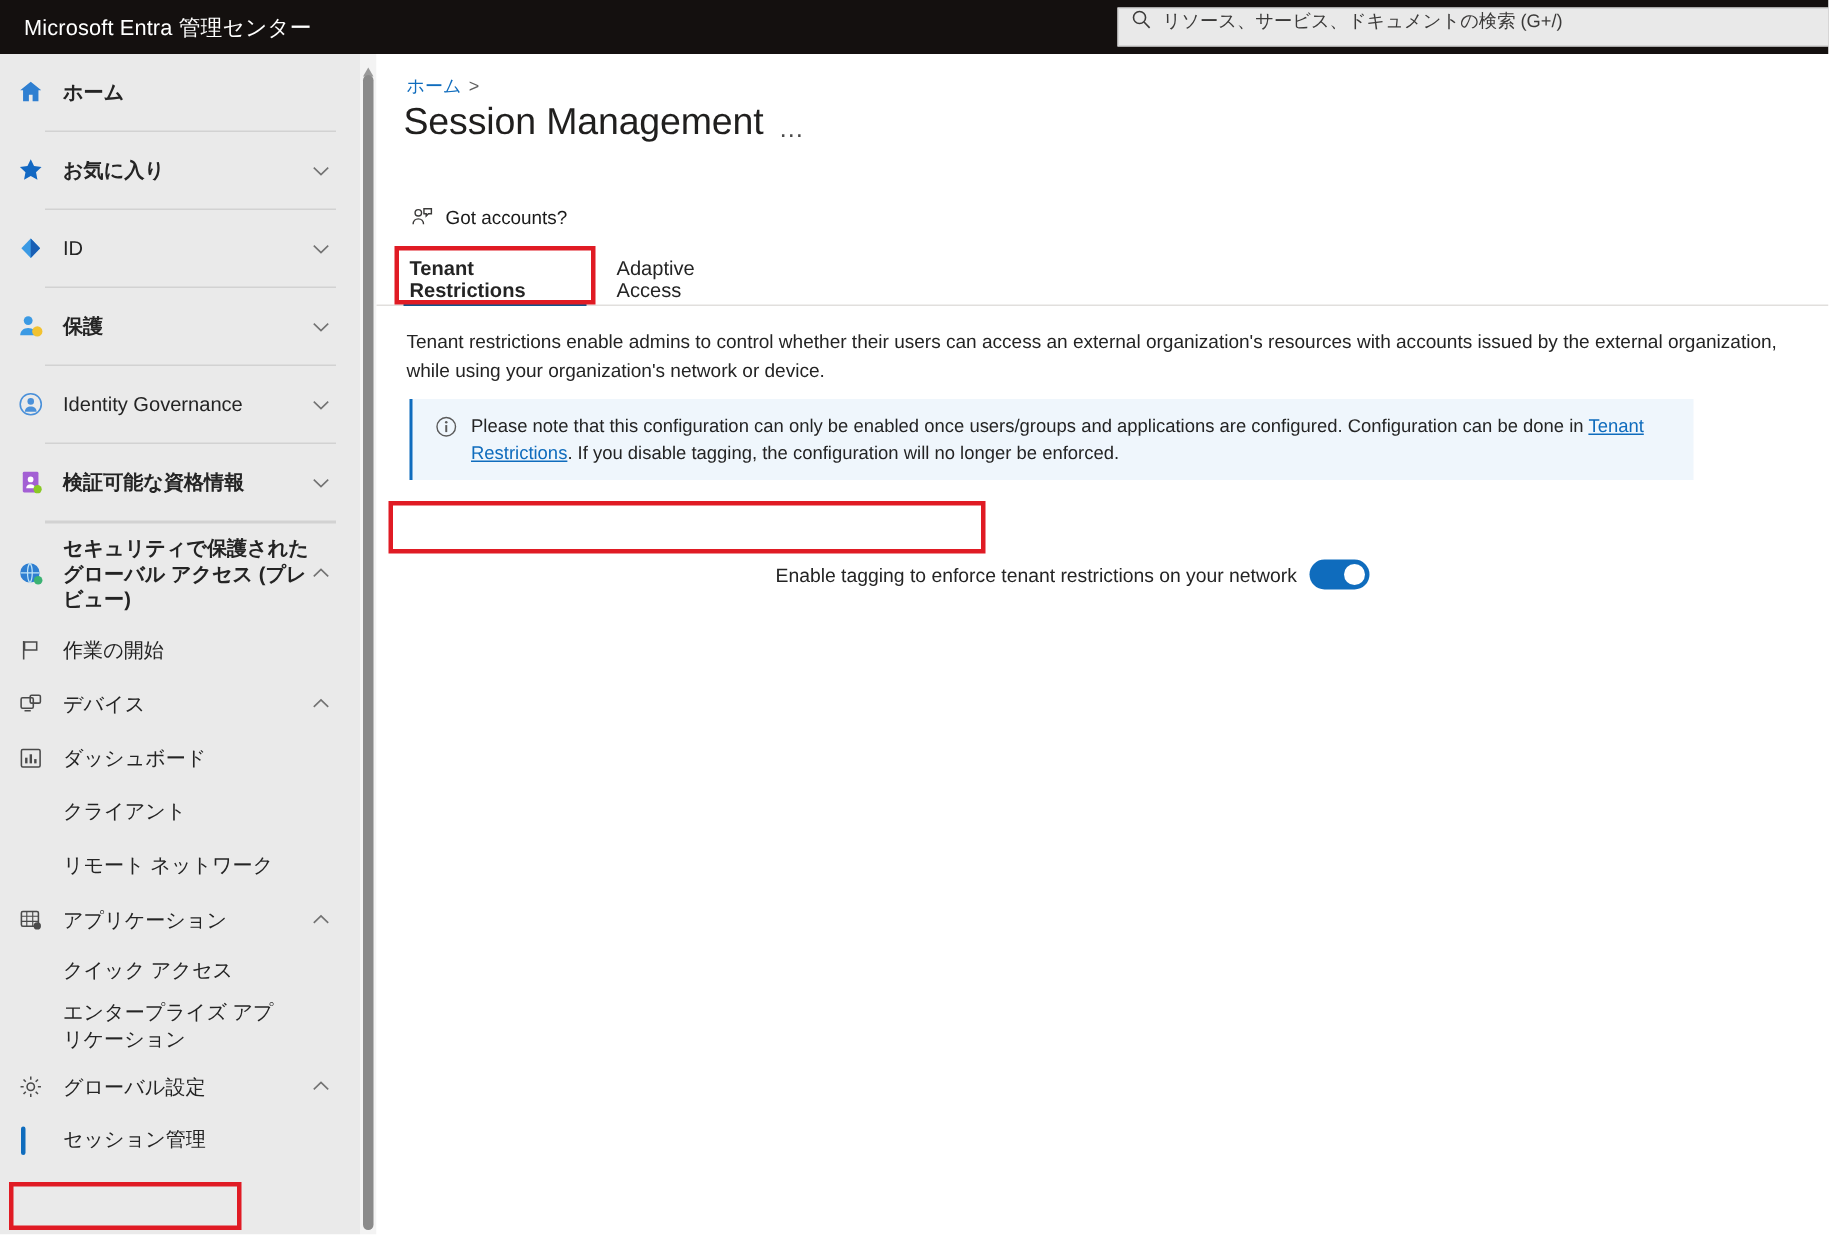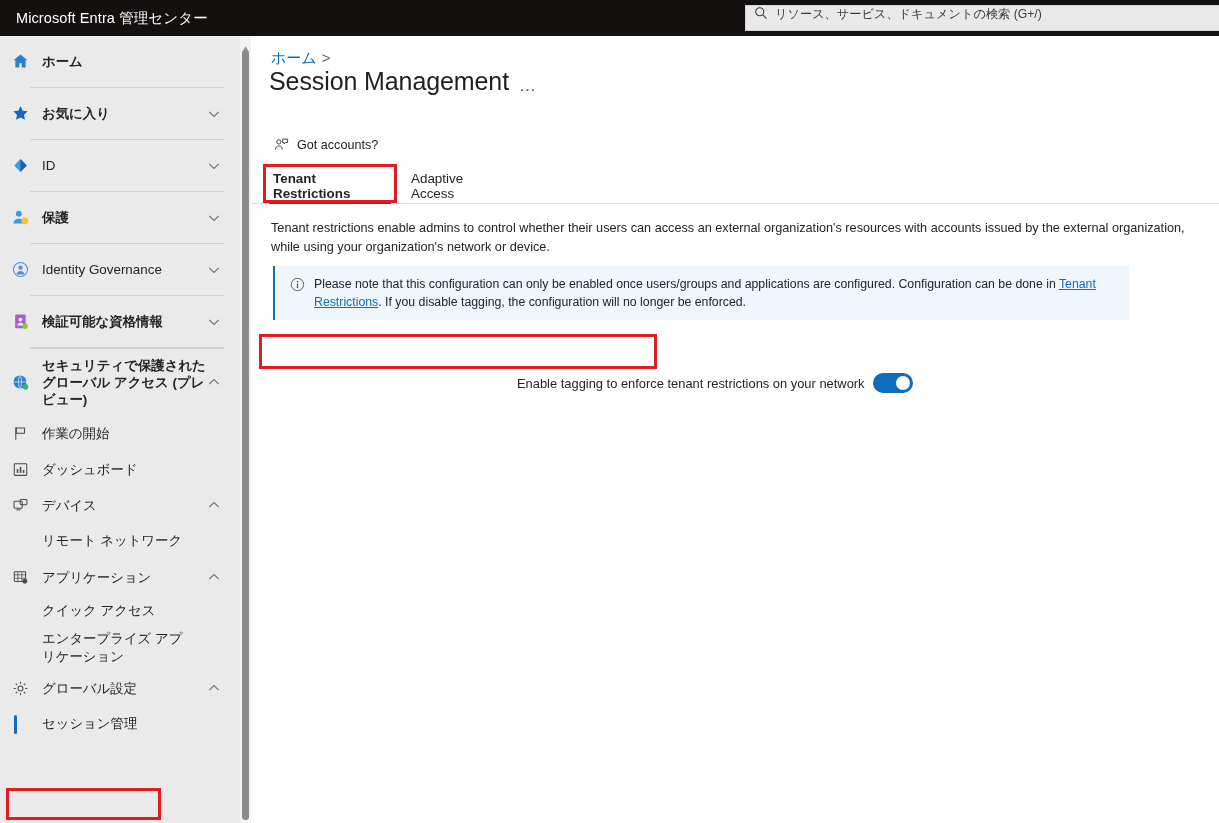--- a/index.html
+++ b/index.html
@@ -71,21 +71,21 @@
   .vscroll .thumb {
     position: absolute; top: 14px; left: 2px; width: 7px; height: 770px;
     background: #8a8a8a; border-radius: 4px;
   }
 
   
   .content {
     position: absolute; left: 251px; top: 36px; width: 968px; height: 787px;
     background: #ffffff;
   }
-  .breadcrumb { position: absolute; left: 20px; top: 13px; font-size: 15px; }
+  .breadcrumb { position: absolute; left: 20px; top: 13px; font-size: 12px; }
   .breadcrumb .crumb { color: #0f6cbd; }
   .breadcrumb .sep { color: #616161; margin-left: 5px; }
   .pagetitle {
     position: absolute; left: 18px; top: 31px;
     font-size: 25px; font-weight: 400; color: #201f1e; letter-spacing: -.1px;
   }
   .titledots {
     position: absolute; left: 268px; top: 40px;
     font-size: 17px; color: #4a4a4a; letter-spacing: 1px;
   }
@@ -283,45 +283,48 @@
             <path d="M4 2.5v13" stroke="#4a4a4a" stroke-width="1.1" fill="none"></path>
             <path d="M4.6 3.2h8.6v5.6H4.6z" fill="none" stroke="#4a4a4a" stroke-width="1.1"></path>
           </svg>
       </span>
       <span class="lbl">作業の開始</span>
     </div>
 
     <div class="navrow" style="min-height:36px;">
       <span class="ic">
         <svg viewBox="0 0 18 18" width="17" height="17">
+            <rect x="2.2" y="4.4" width="8.6" height="7.4" rx="1" fill="none" stroke="#4a4a4a" stroke-width="1.1"></rect>
+            <rect x="8.6" y="2.6" width="7.2" height="5.6" rx="1" fill="none" stroke="#4a4a4a" stroke-width="1.1"></rect>
+            <path d="M4.6 13.6h4.4" stroke="#4a4a4a" stroke-width="1.1"></path>
+          </svg>
+      </span>
+      <span class="lbl">デバイス</span>
+      <span class="chev">
+        <svg viewBox="0 0 16 16" width="16" height="16">
+            <path d="M3.2 10.2 8 5.6l4.8 4.6" fill="none" stroke="#4a4a4a" stroke-width="1.1"></path>
+          </svg>
+      </span>
+    </div>
+
+    <div class="navrow" style="min-height:36px;">
+      <span class="ic">
+        <svg viewBox="0 0 18 18" width="17" height="17">
             <rect x="2.4" y="2.8" width="13.2" height="12.4" rx="1" fill="none" stroke="#4a4a4a" stroke-width="1.1"></rect>
             <rect x="5" y="8.6" width="1.7" height="4" fill="#4a4a4a"></rect>
             <rect x="8.2" y="6.2" width="1.7" height="6.4" fill="#4a4a4a"></rect>
             <rect x="11.4" y="9.6" width="1.7" height="3" fill="#4a4a4a"></rect>
           </svg>
       </span>
       <span class="lbl">ダッシュボード</span>
     </div>
 
-    <div class="navrow" style="min-height:36px;">
-      <span class="ic">
-        <svg viewBox="0 0 18 18" width="17" height="17">
-            <rect x="2.2" y="4.4" width="8.6" height="7.4" rx="1" fill="none" stroke="#4a4a4a" stroke-width="1.1"></rect>
-            <rect x="8.6" y="2.6" width="7.2" height="5.6" rx="1" fill="none" stroke="#4a4a4a" stroke-width="1.1"></rect>
-            <path d="M4.6 13.6h4.4" stroke="#4a4a4a" stroke-width="1.1"></path>
-          </svg>
-      </span>
-      <span class="lbl">デバイス</span>
-      <span class="chev">
-        <svg viewBox="0 0 16 16" width="16" height="16">
-            <path d="M3.2 10.2 8 5.6l4.8 4.6" fill="none" stroke="#4a4a4a" stroke-width="1.1"></path>
-          </svg>
-      </span>
-    </div>
-
+    <div class="subrow">
+      <span class="lbl">クライアント</span>
+    </div>
     <div class="subrow">
       <span class="lbl">リモート ネットワーク</span>
     </div>
 
     <div class="navrow" style="min-height:36px;">
       <span class="ic">
         <svg viewBox="0 0 18 18" width="17" height="17">
             <rect x="2.4" y="2.8" width="12" height="10.4" rx="1" fill="none" stroke="#4a4a4a" stroke-width="1.1"></rect>
             <path d="M2.4 6.2h12M2.4 9.8h12M6.2 2.8v10.4M10.4 2.8v10.4" stroke="#4a4a4a" stroke-width=".8"></path>
             <circle cx="13.6" cy="13" r="2.6" fill="#4a4a4a"></circle>

